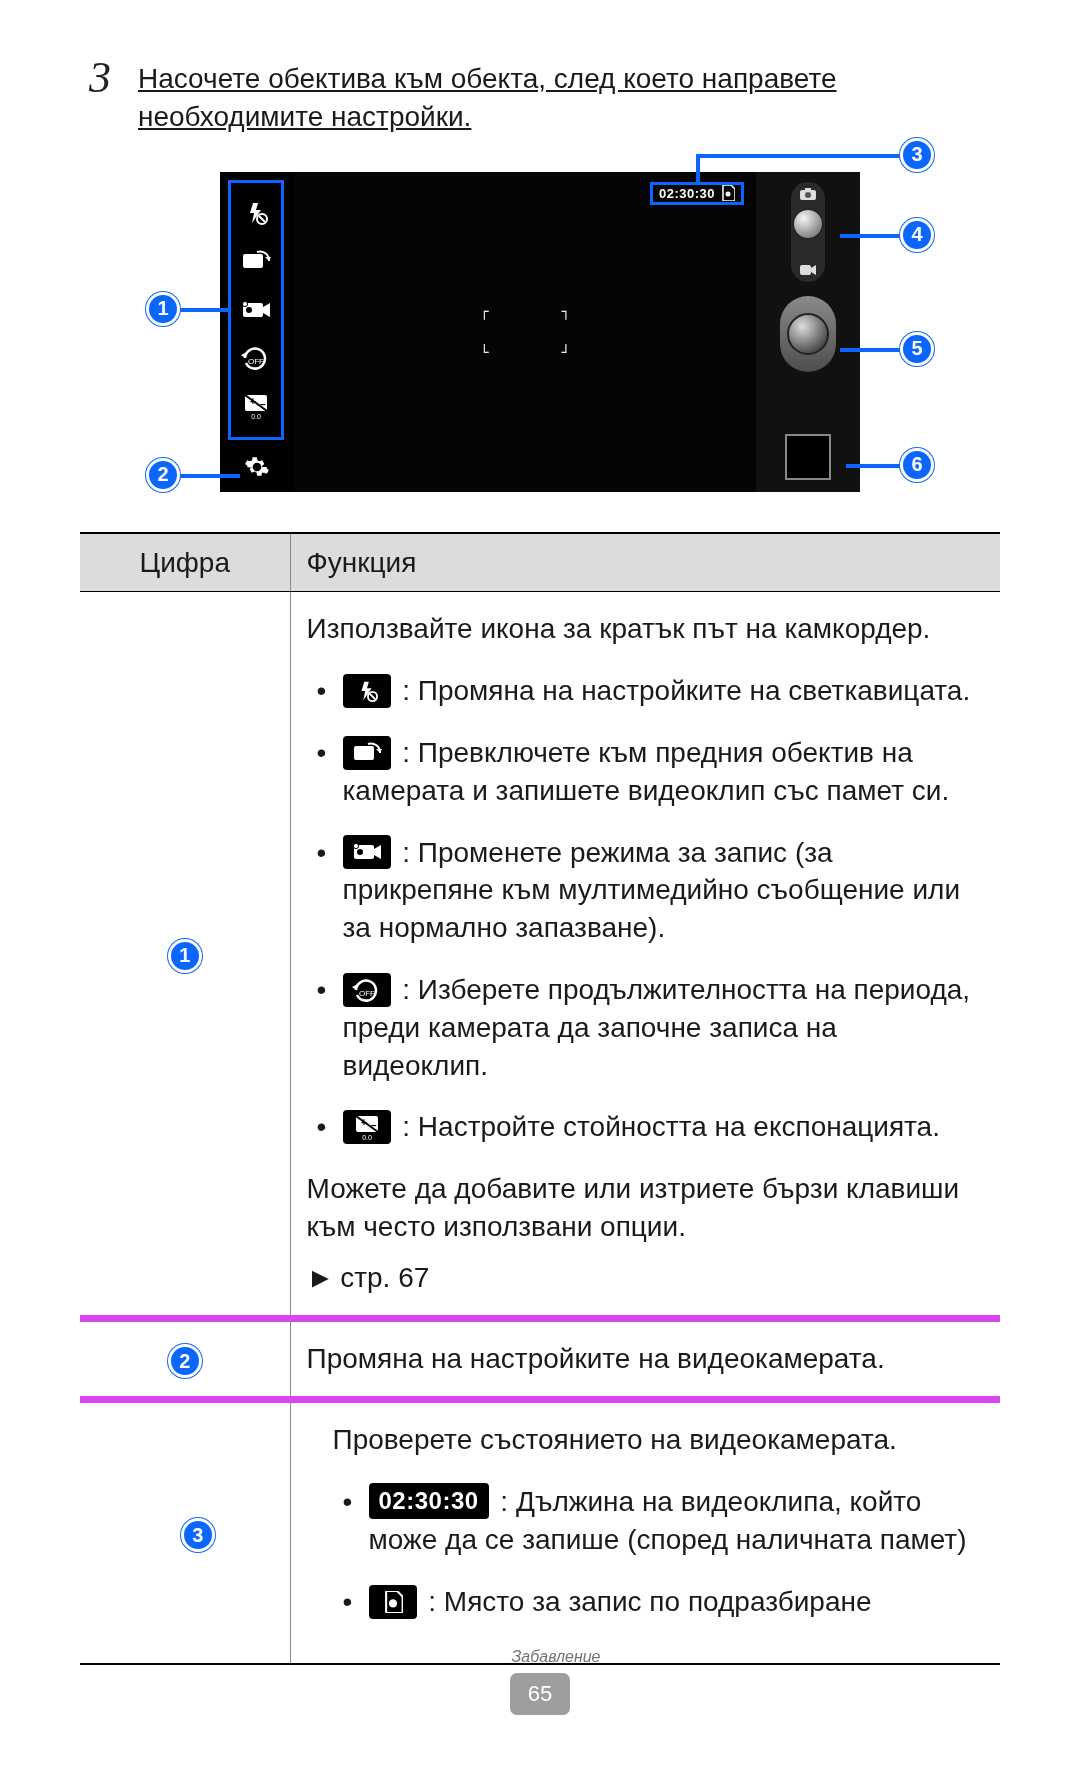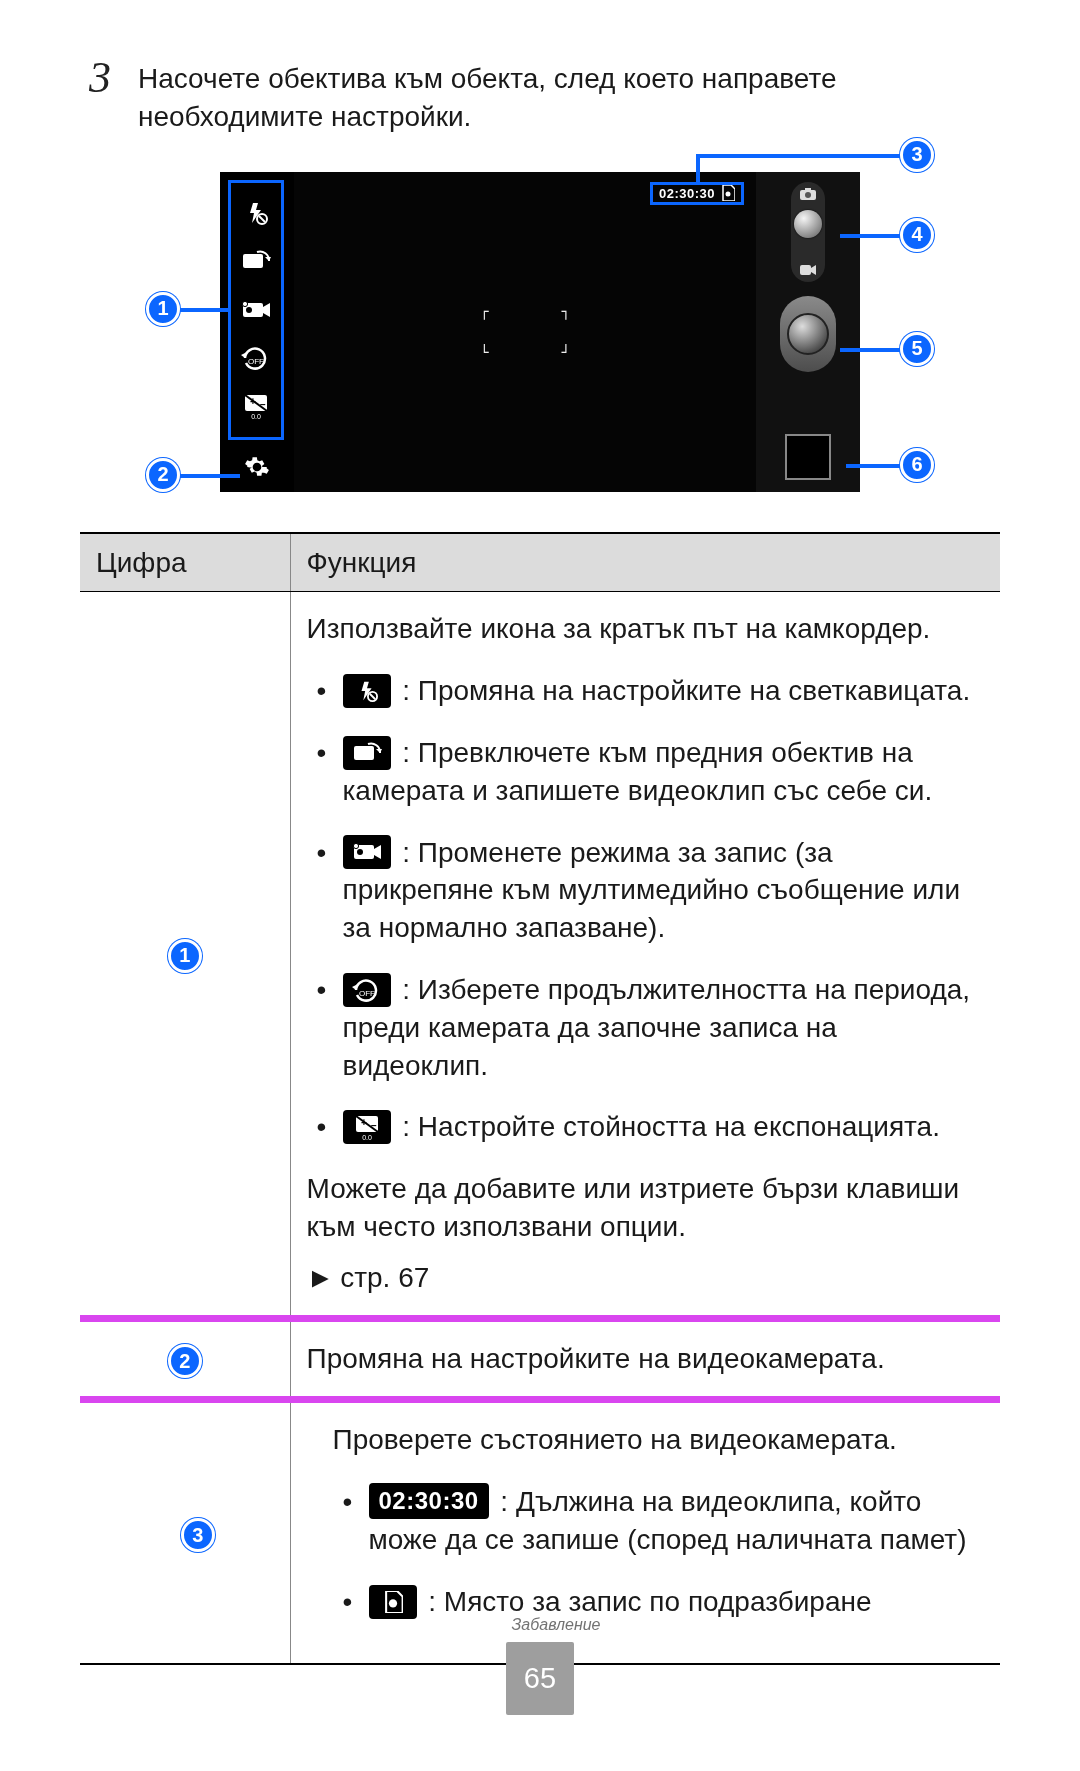--- a/index.html
+++ b/index.html
@@ -19,21 +19,21 @@
   .step-row { display: flex; gap: 18px; margin-bottom: 36px; }
   .step-num {
     font-family: "Georgia", serif;
     font-style: italic;
     font-size: 44px;
     color: #222;
     line-height: 1;
     width: 40px;
     text-align: center;
   }
-  .step-text { flex: 1; padding-top: 4px; }
+  .step-text { flex: 1; padding-top: 4px; text-decoration: underline; }
 
   
   .camera-wrap {
     position: relative;
     width: 720px;
     margin: 0 auto 40px auto;
   }
   .camera {
     position: relative;
     width: 640px;
@@ -170,20 +170,21 @@
     background: #dcdcdc;
     font-weight: normal;
     text-align: left;
     padding: 10px 16px;
     border-top: 2px solid #000;
     border-bottom: 1px solid #000;
   }
   thead th:first-child {
     width: 210px;
     border-right: 1px solid #888;
+    text-align: center;
   }
   tbody td {
     padding: 18px 16px;
     border-bottom: 7px solid #d946ef;
     vertical-align: middle;
   }
   tbody td:first-child {
     text-align: center;
     vertical-align: middle;
     border-right: 1px solid #888;
@@ -254,23 +255,23 @@
     font-style: italic;
     color: #737373;
     font-size: 16px;
     padding-left: 32px;
   }
   .footer-page {
     display:inline-block;
     margin-top:6px;
     background:#9e9e9e;
     color:#fff;
-    padding: 17px 18px;
-    border-radius: 2px;
-    font-size: 29px;
+    padding: 6px 18px;
+    border-radius: 7px;
+    font-size: 22px;
   }
 
   
   svg { display:block; }
 </style>
 </head>
 <body>
 
 <div class="page">
 
@@ -432,21 +433,21 @@
                   </svg>
               </span><span> : Промяна на настройките на светкавицата.</span>
             </li>
             <li>
               <span class="inline-ico">
                 <svg width="30" height="22" viewBox="0 0 30 22">
                     <rect x="2" y="4" width="20" height="14" rx="2" fill="#fff"></rect>
                     <path d="M16 2 A9 9 0 0 1 28 11" fill="none" stroke="#fff" stroke-width="2"></path>
                     <polygon points="28,11 24,7 30,7" fill="#fff"></polygon>
                   </svg>
-              </span><span> : Превключете към предния обектив на камерата и запишете видеоклип със себе си.</span>
+              </span><span> : Превключете към предния обектив на камерата и запишете видеоклип със памет си.</span>
             </li>
             <li>
               <span class="inline-ico">
                 <svg width="30" height="22" viewBox="0 0 30 22">
                     <rect x="2" y="4" width="20" height="14" rx="2" fill="#fff"></rect>
                     <polygon points="22,8 29,4 29,18 22,14" fill="#fff"></polygon>
                     <circle cx="8" cy="11" r="3" fill="#000"></circle>
                     <circle cx="4" cy="5" r="2.6" fill="#fff" stroke="#000" stroke-width="1"></circle>
                   </svg>
               </span><span> : Променете режима за запис (за прикрепяне към мултимедийно съобщение или за нормално запазване).</span>

